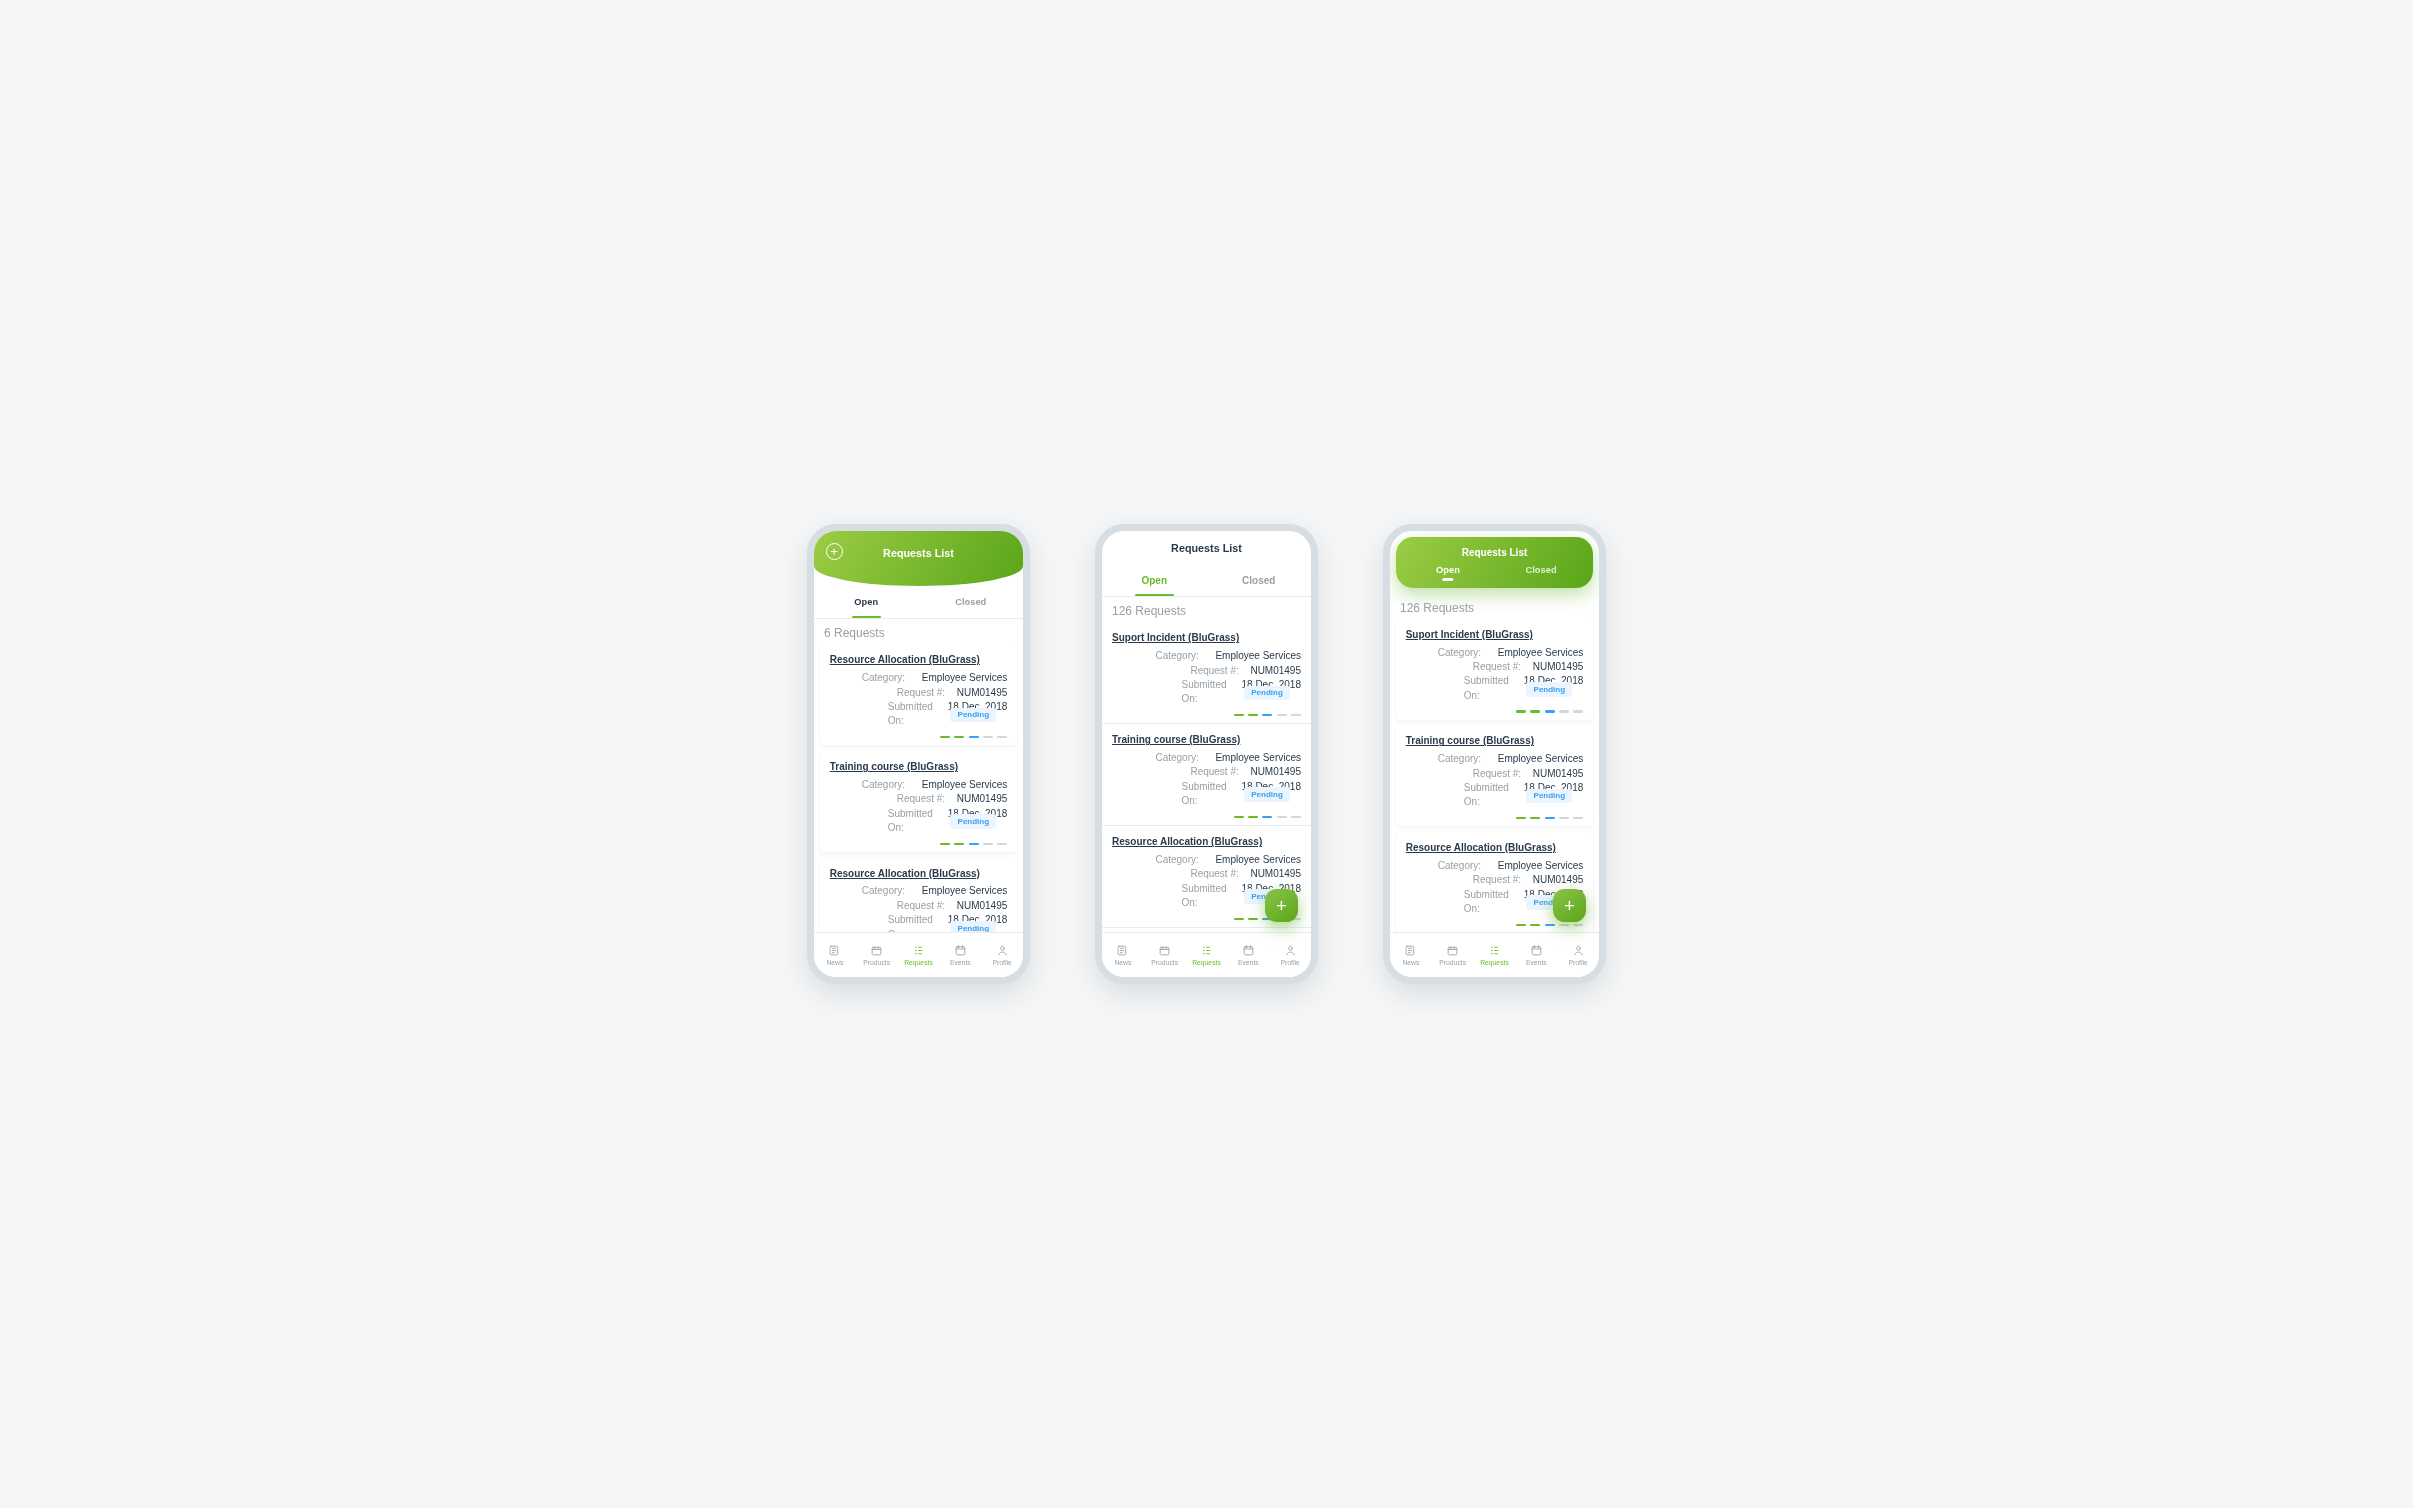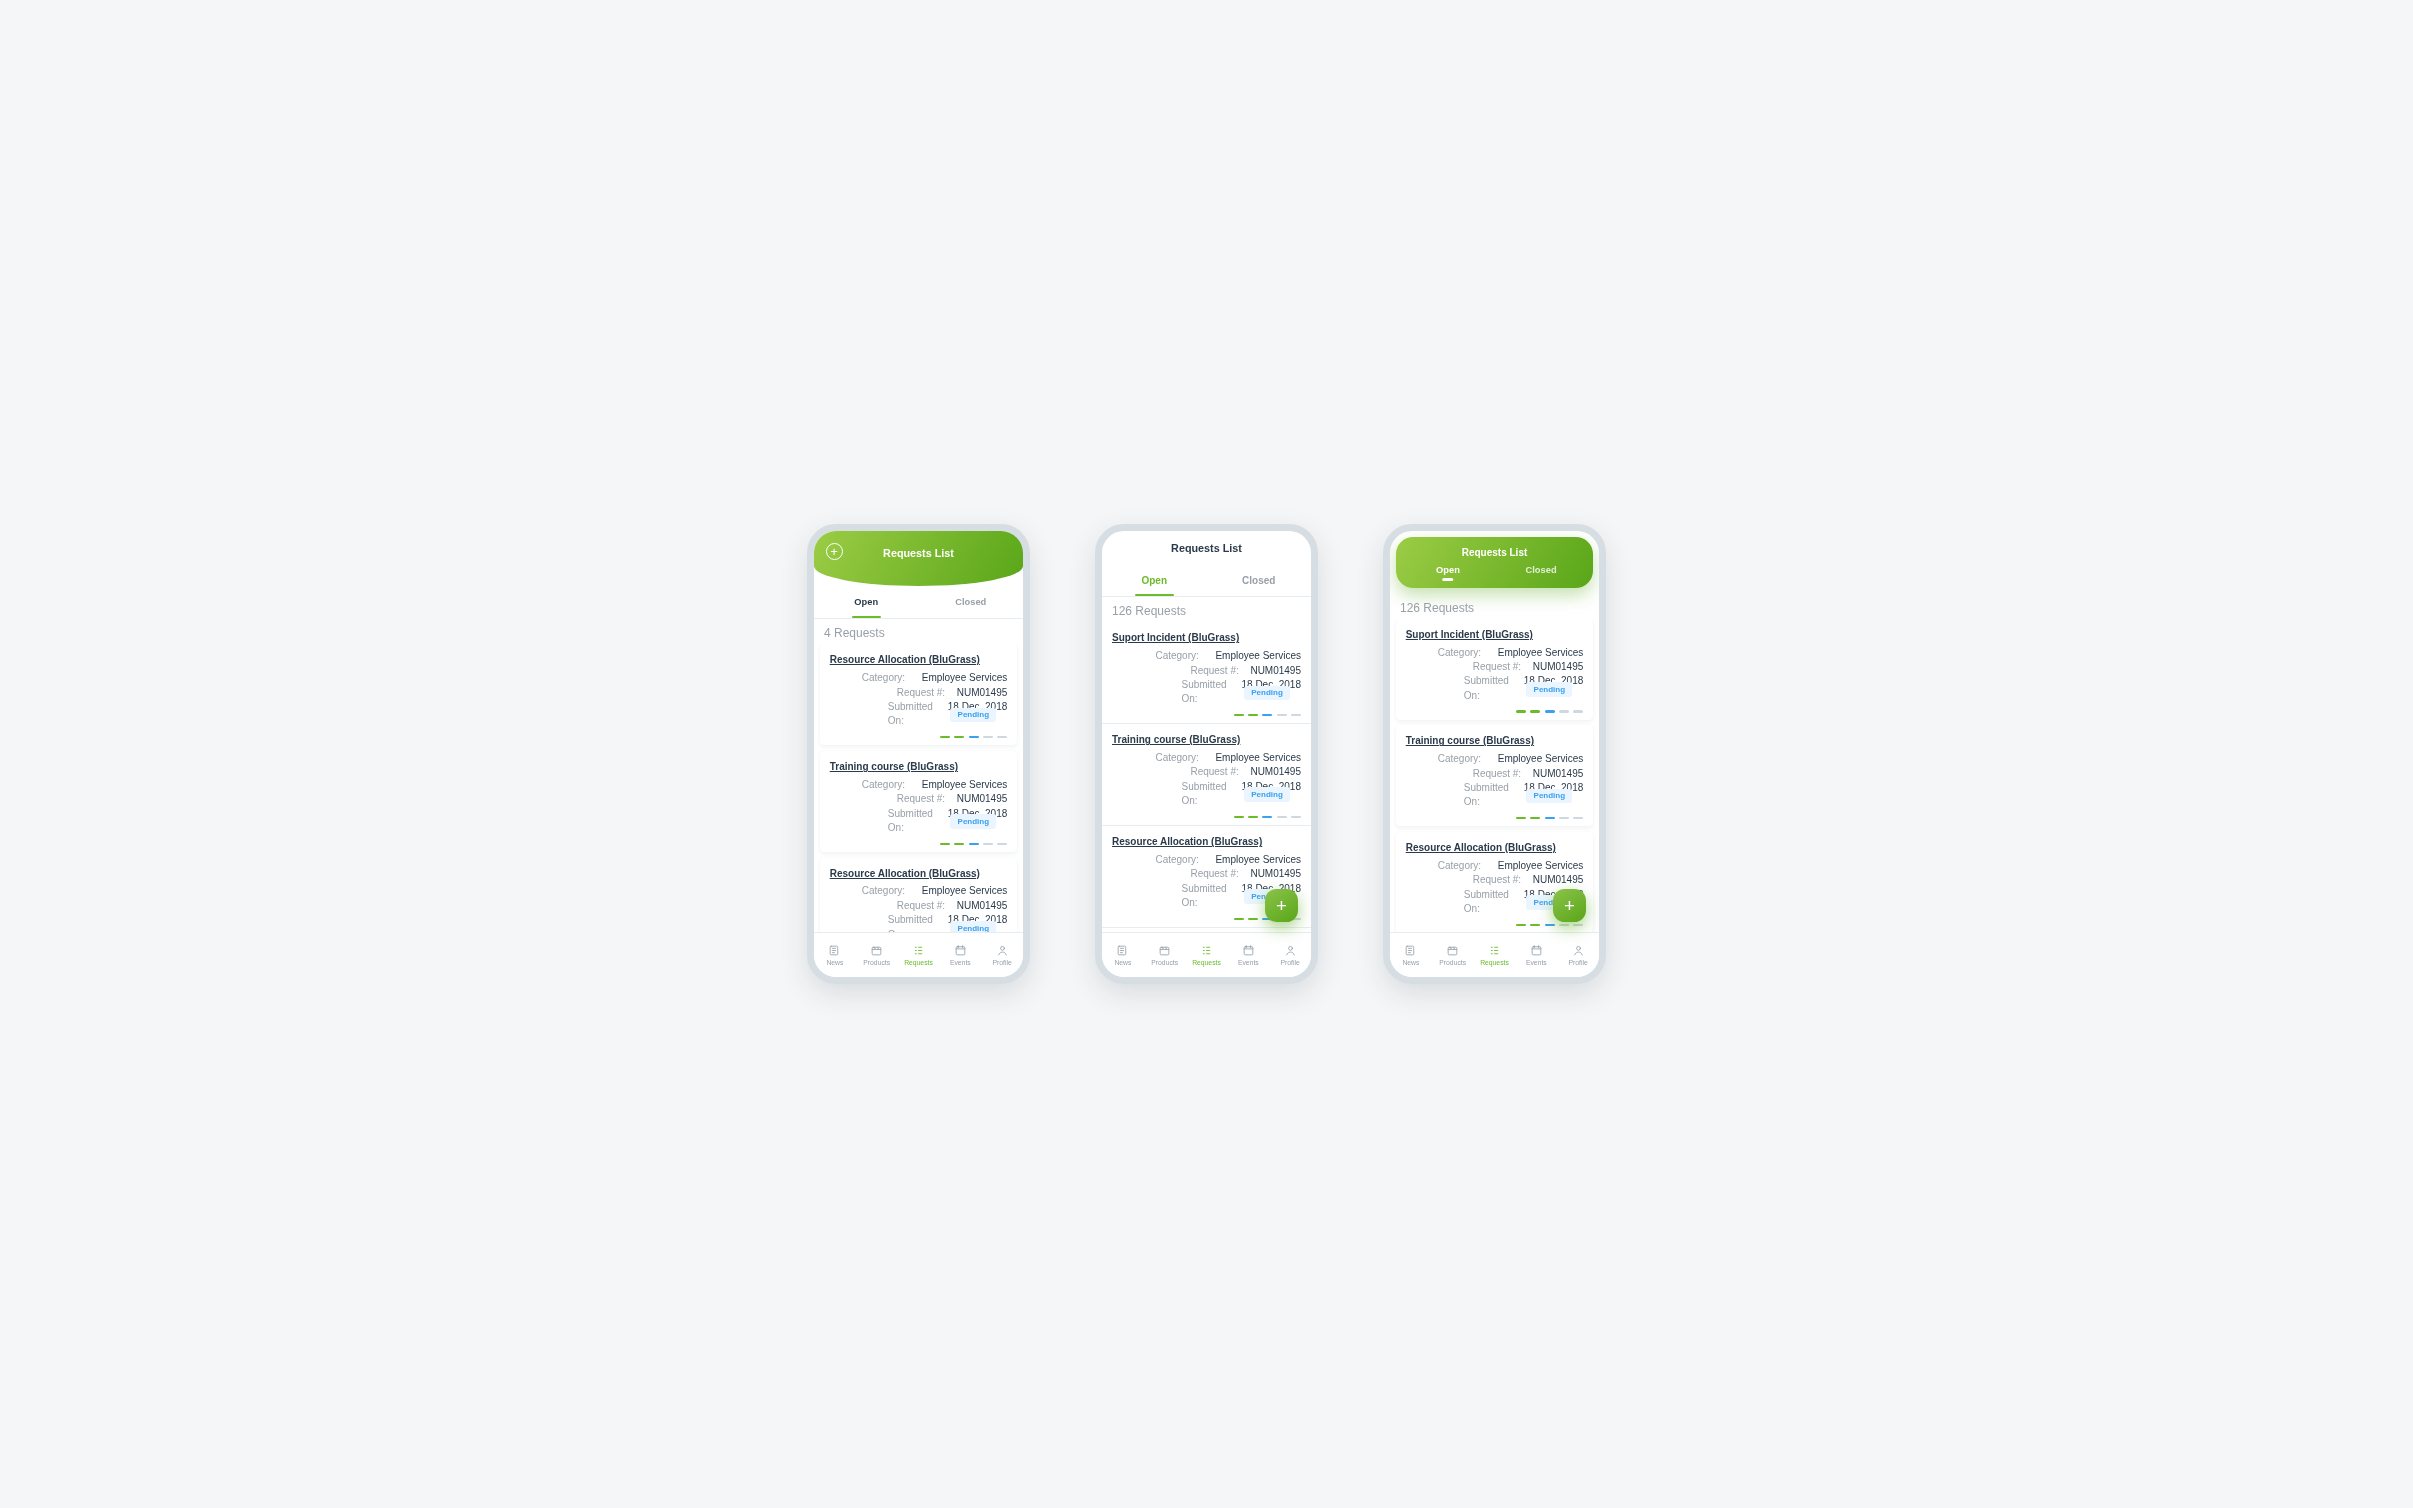--- a/index.html
+++ b/index.html
@@ -102,21 +102,21 @@
   <div class="hdr-a">
     <div class="add">
       <span>+</span>
     </div>
     <div class="ttl">Requests List</div>
   </div>
   <div class="tabs-a">
     <div class="tab active">Open</div>
     <div class="tab inactive">Closed</div>
   </div>
-  <div class="count">4 Requests</div>
+  <div class="count">6 Requests</div>
   <div class="list">
 
     <div class="card">
       <h4>Resource Allocation (BluGrass)</h4>
       <div class="row">
           <span class="k">Category:</span>
           <span class="v">Employee Services</span>
         </div>
       <div class="row">
           <span class="k">Request #:</span>

